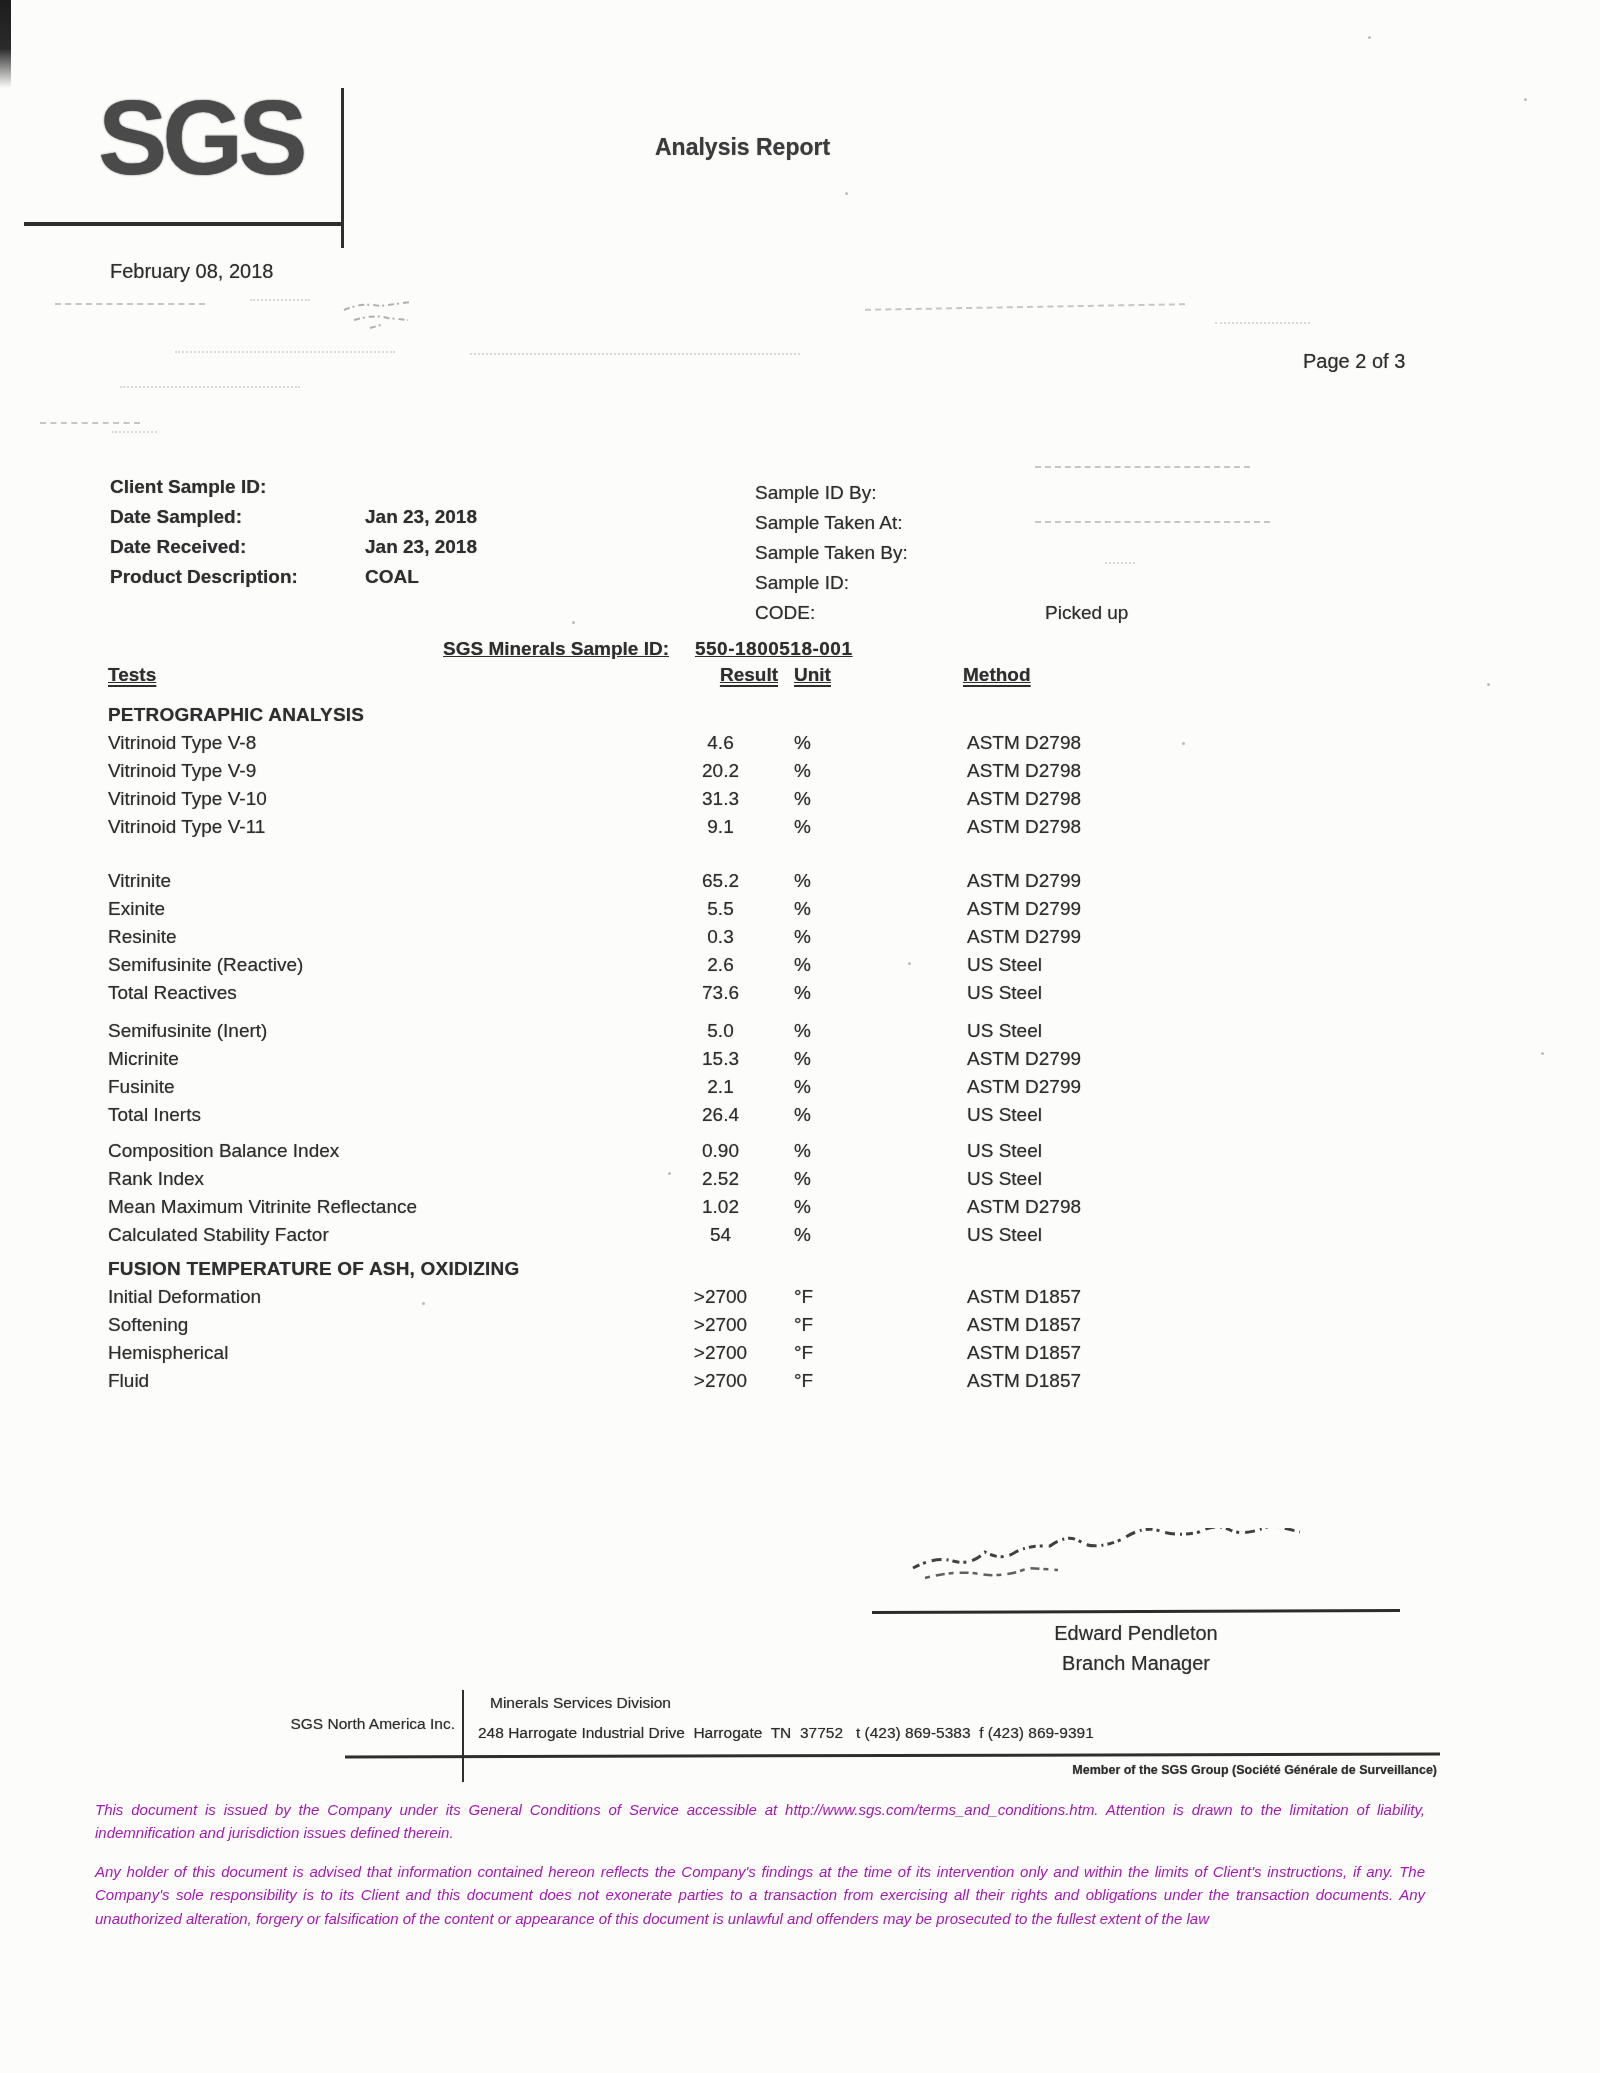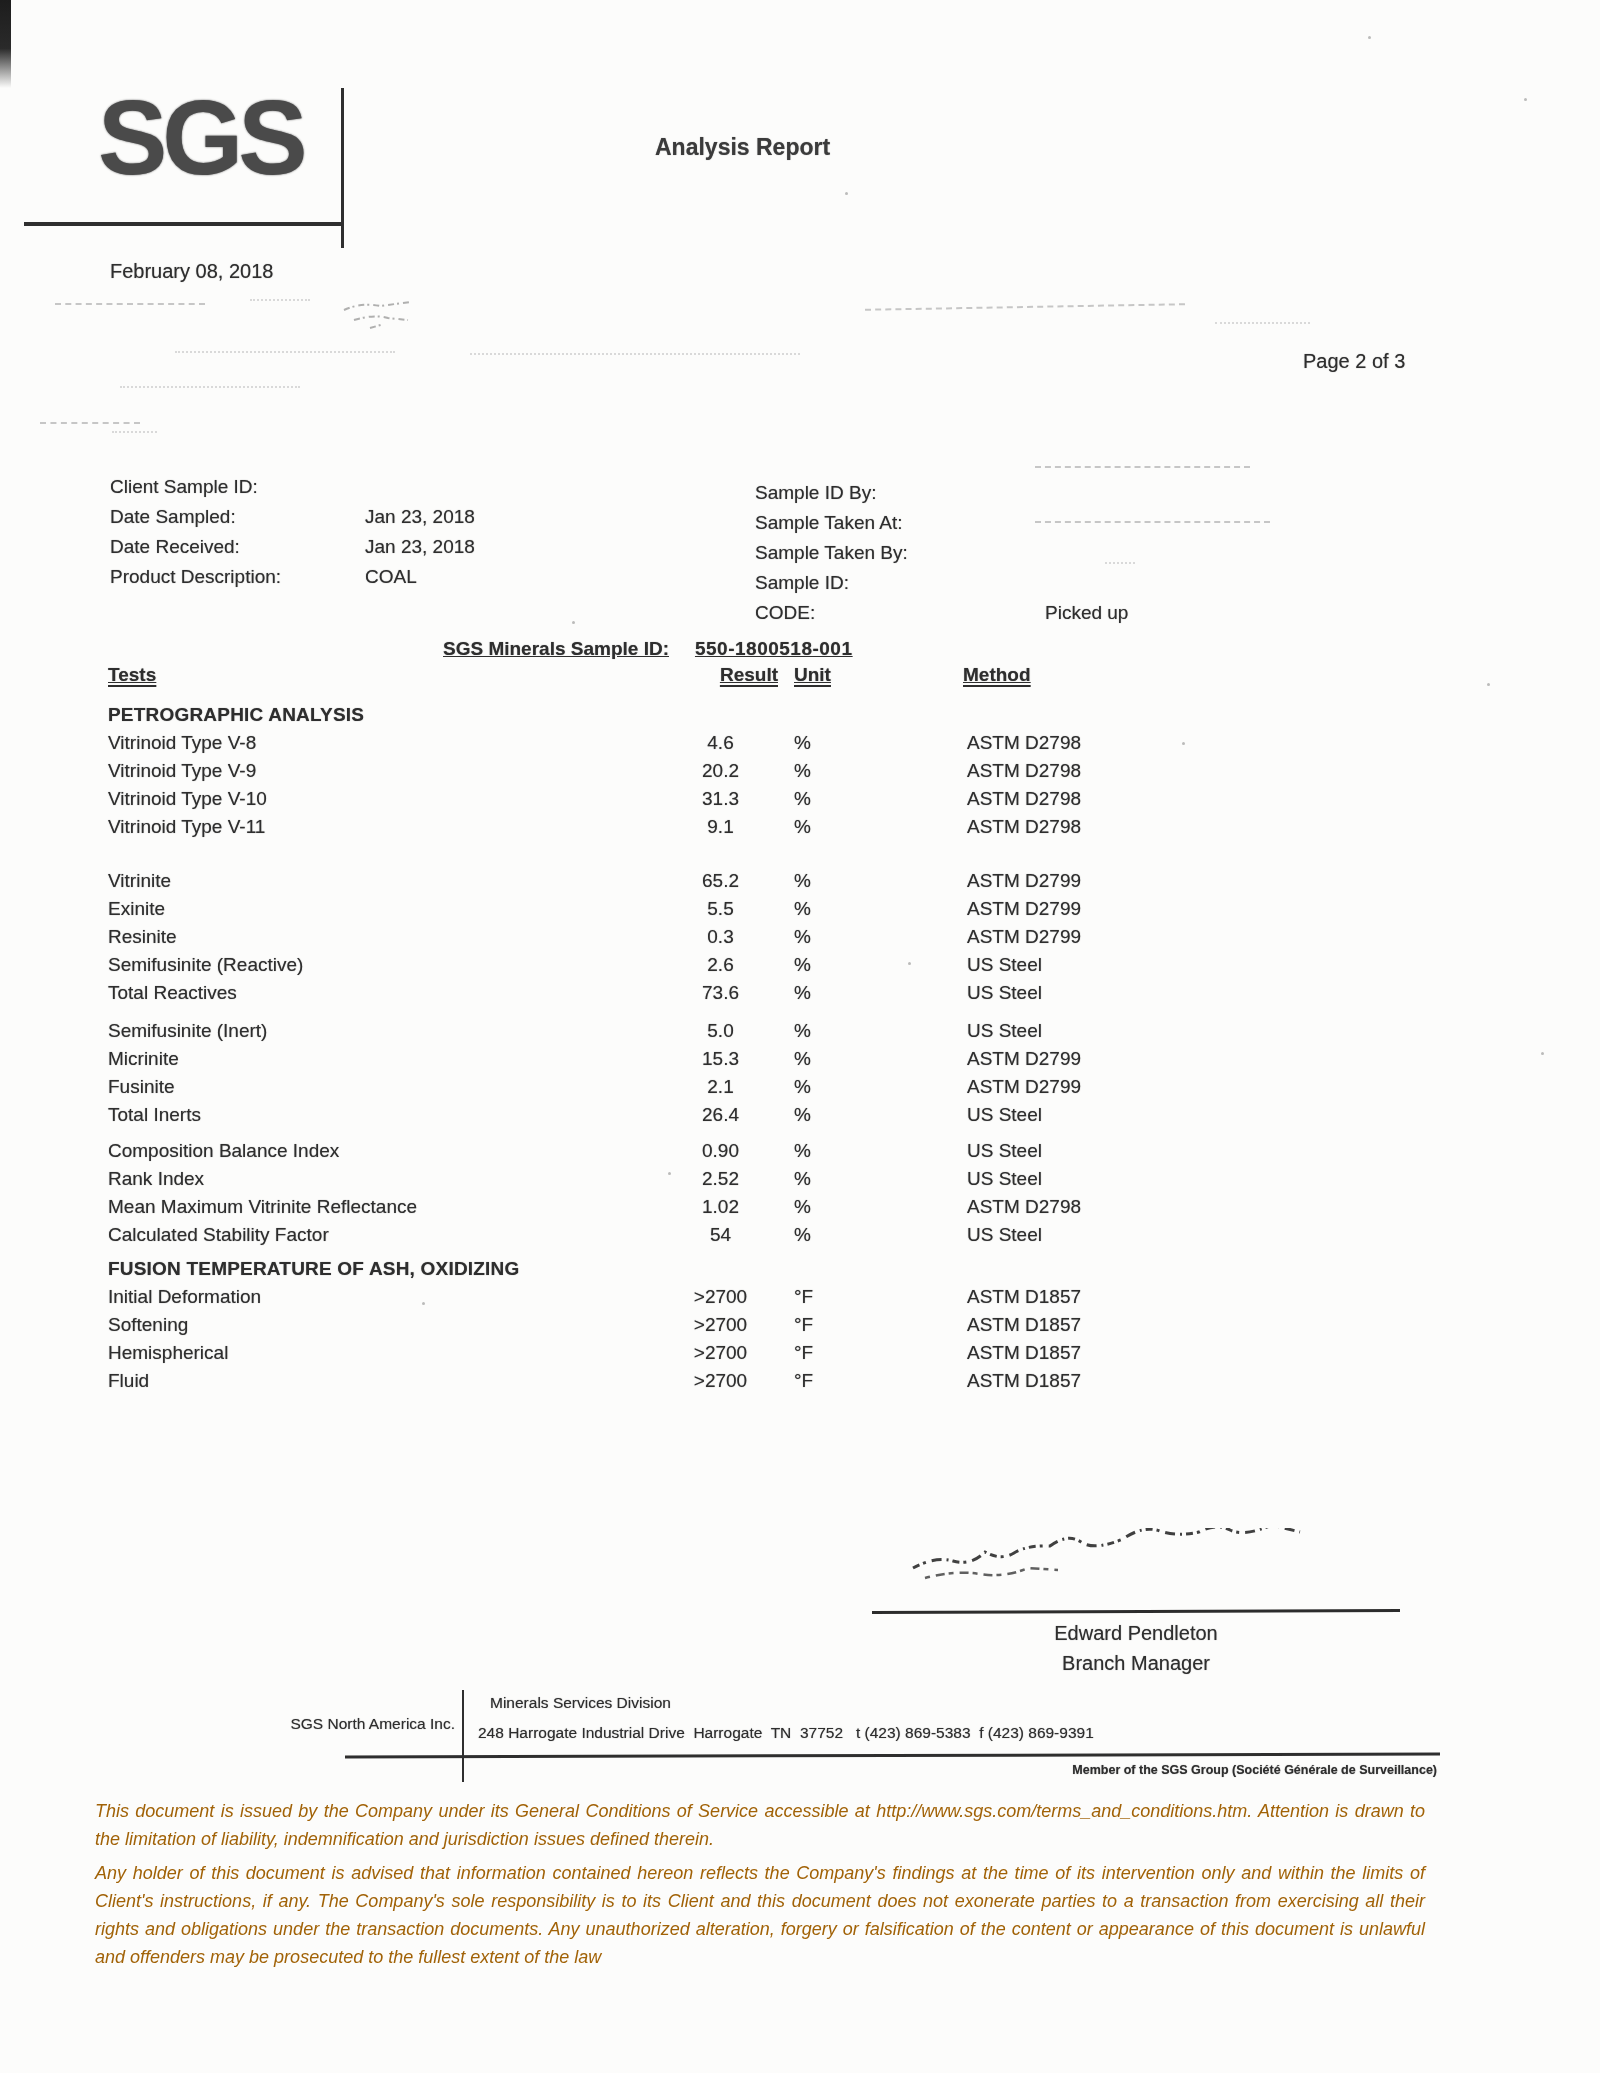--- a/index.html
+++ b/index.html
@@ -22,21 +22,21 @@
     color:#4a4a4a;text-shadow:0 0 2px #5a5a5a;transform:scaleY(1.02);}
   .logo-vbar{left:341px;top:88px;width:3px;height:160px;background:#2f2f2f;}
   .logo-underline{left:24px;top:222px;width:320px;height:4px;background:#2f2f2f;}
 
   .report-title{left:655px;top:134px;font-size:23px;font-weight:700;color:#3b3b3b;}
   .report-date{left:110px;top:260px;font-size:20px;}
   .page-number{left:1303px;top:350px;font-size:20px;}
 
   
   .info-block{font-size:19px;}
-  #info-left{left:110px;top:476px;width:620px;}
+  #info-left{left:110px;top:476px;width:620px;font-weight:bold;}
   #info-right{left:755px;top:482px;width:620px;}
   .info-row{display:flex;height:30px;align-items:flex-start;}
   #info-left .info-label{width:255px;flex:none;}
   #info-right .info-label{width:290px;flex:none;}
   .info-value{flex:1;}
 
   .sample-id-line{left:443px;top:638px;font-size:19px;font-weight:700;text-decoration:underline;}
   .sample-id-line .sid-value{margin-left:26px;letter-spacing:.5px;}
 
   
@@ -62,22 +62,22 @@
 
   
   .footer-company{left:155px;top:1715px;width:300px;text-align:right;font-size:15.5px;}
   .footer-vbar{left:462px;top:1690px;width:2px;height:92px;background:#2f2f2f;}
   .footer-division{left:490px;top:1694px;font-size:15.5px;}
   .footer-address{left:478px;top:1724px;font-size:15.5px;white-space:pre;}
   .footer-rule{left:345px;top:1754px;width:1095px;height:3px;background:#2e2e2e;transform:rotate(-.15deg);}
   .footer-member{left:837px;top:1763px;width:600px;text-align:right;font-size:12.5px;font-weight:700;}
 
   
-  .legal{left:95px;width:1330px;font-size:18px;font-style:italic;line-height:1.55;
-    text-align:justify;color:#a16207;}
+  .legal{left:95px;width:1330px;font-size:15px;font-style:italic;line-height:1.55;
+    text-align:justify;color:#a21caf;}
   #legal1{top:1798px;}
   #legal2{top:1860px;}
 
   
   .dash{position:absolute;border-top:2px dashed #9b9b9b;opacity:.55;}
   .dash.faint{opacity:.35;border-top-style:dotted;}
   .speck{position:absolute;width:3px;height:3px;border-radius:50%;background:#8f8f8f;opacity:.6;}
 </style>
 </head>
 <body>

